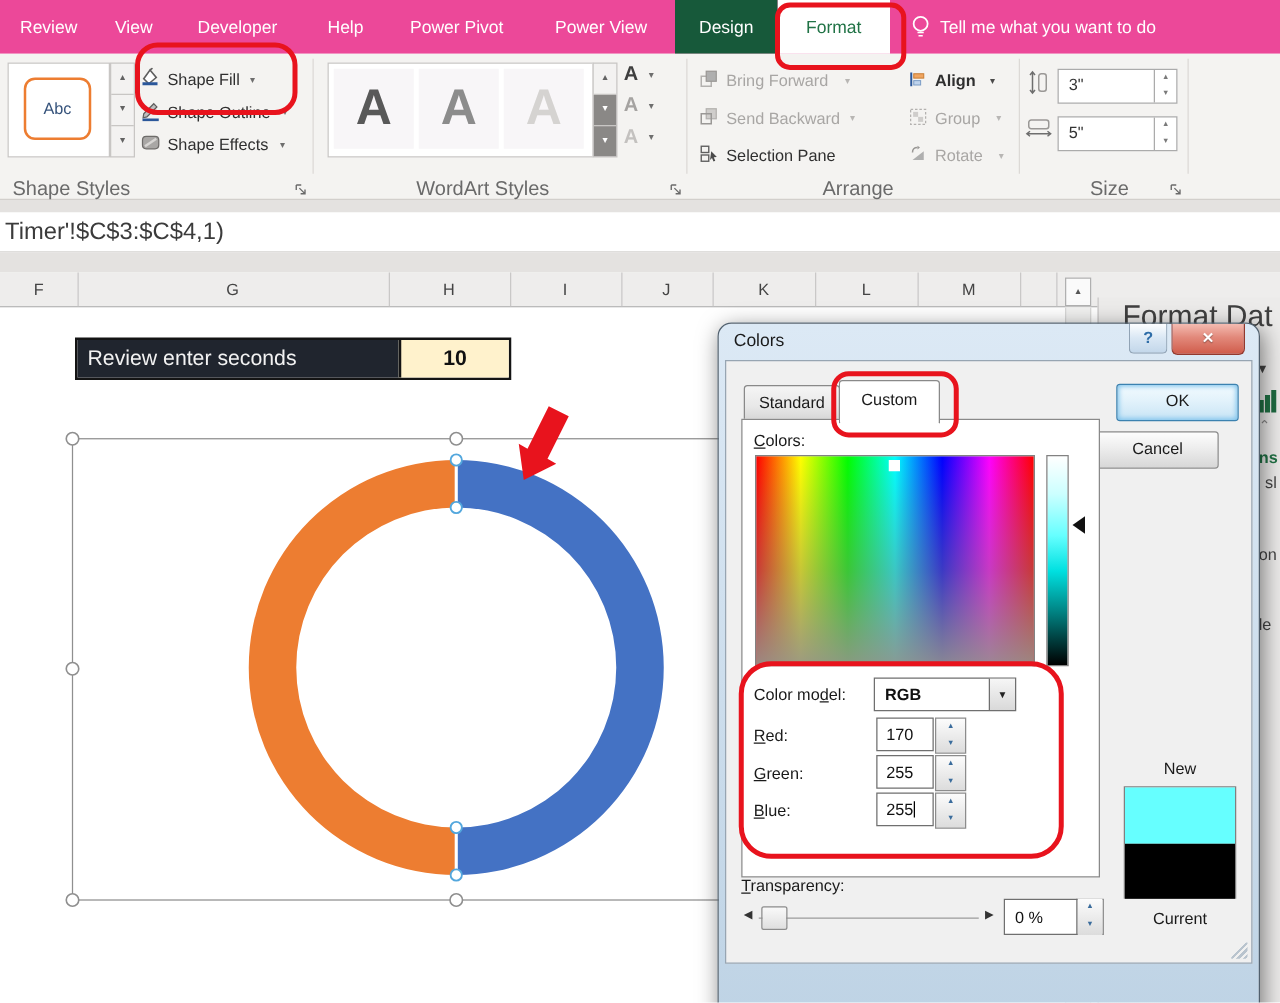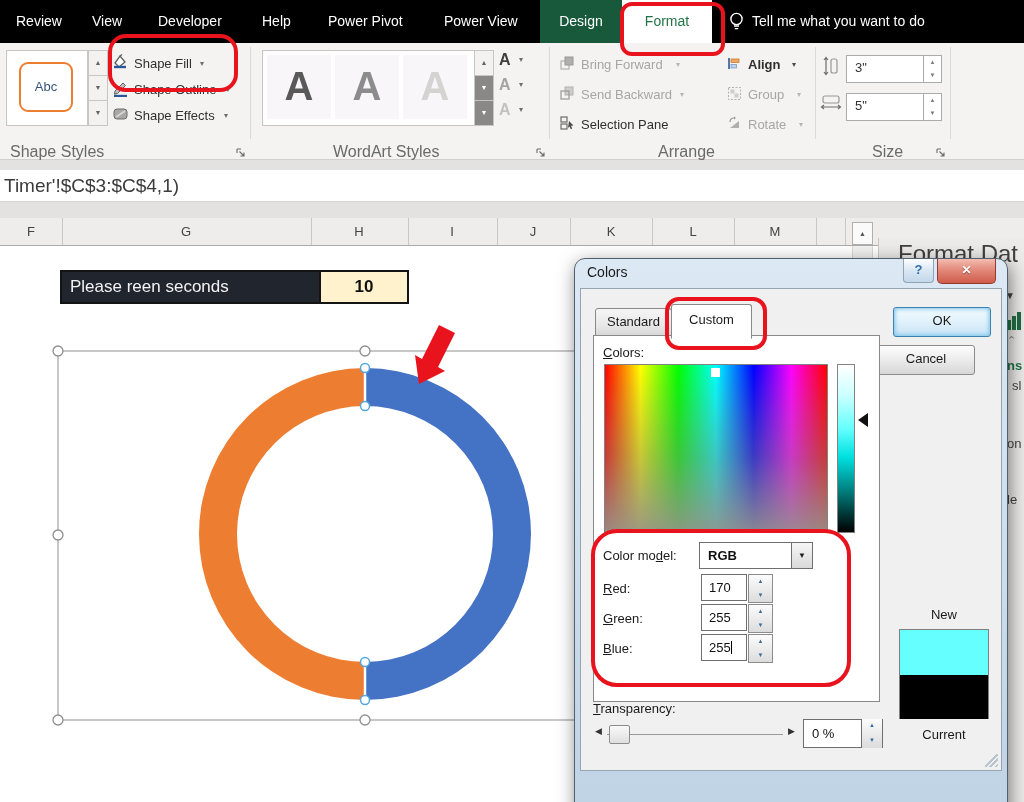--- a/index.html
+++ b/index.html
@@ -1,21 +1,21 @@
 <!DOCTYPE html>
 <html><head>
 <meta charset="utf-8">
 <style>
   html,body{margin:0;padding:0}
   body{width:1024px;height:802px;position:relative;overflow:hidden;background:#fff;
        font-family:"Liberation Sans",sans-serif;-webkit-font-smoothing:antialiased}
   .abs{position:absolute;box-sizing:border-box}
   .nowrap{white-space:nowrap}
   
-  #tabbar{left:0;top:0;width:1024px;height:43px;background:#000000;z-index:2}
+  #tabbar{left:0;top:0;width:1024px;height:43px;background:#ec4899;z-index:2}
   .tab{position:absolute;top:0;height:43px;line-height:43px;color:#fff;font-size:14px}
   .tab-dark{background:#17593A;text-align:center}
   .tab-selected{background:#fff;color:#217346;text-align:center}
   
   #ribbon{left:0;top:43px;width:1024px;height:117px;background:#F4F3F1;border-bottom:1px solid #D2CFCC;z-index:2}
   .vdiv{position:absolute;top:4px;height:92px;width:1px;background:#DCD9D6}
   .grouplabel{position:absolute;top:100px;font-size:16px;color:#6A6A6A}
   .rbtn-label{font-size:13px;color:#2F2F2F}
   .rbtn-label.dis{color:#A8A6A4}
   .dd{font-size:8px;color:#6E6E6E;margin-left:4px}
@@ -255,21 +255,21 @@
   <div class="colsep" style="left:734px"></div>
     <div class="colsep" style="left:816px"></div>
   <div class="colsep" style="left:845px"></div>
   <div class="abs" style="left:852px;top:4px;width:21px;height:23px;background:#FAFAFA;border:1px solid #B0B0B0;text-align:center;font-size:7px;line-height:22px;color:#555">▲</div>
 </div>
 
 <div class="abs" id="sheet"></div>
 <div class="abs" style="left:852px;top:246px;width:21px;height:556px;background:#F1F1F0;border-left:1px solid #D8D8D7;border-right:1px solid #D8D8D7;z-index:1"></div>
 
 <div class="abs" style="left:60px;top:270px;width:349px;height:34px;border:2px solid #141414;display:flex;z-index:2">
-  <div style="width: 249px; padding-left: 8px; font-size: 17px; font-weight: 500; color: rgb(242, 242, 242); line-height: 30px; background: rgb(32, 37, 46);">Please reen seconds</div>
+  <div style="width: 249px; padding-left: 8px; font-size: 17px; font-weight: 500; color: rgb(242, 242, 242); line-height: 30px; background: rgb(32, 37, 46);">Review enter seconds</div>
   <div style="flex: 1 1 0%; border-left: 2px solid rgb(20, 20, 20); text-align: center; font-size: 17px; font-weight: 700; color: rgb(17, 17, 17); line-height: 30px; background: rgb(255, 242, 204);">10</div>
 </div>
 
 <div class="abs" id="pane">
   <span class="abs nowrap" style="left:19px;top:2px;font-size:24px;color:#404040">Format Dat</span>
   <span class="abs" style="left:126px;top:52px;font-size:10px;color:#444">▼</span>
   <span class="abs" style="left:128px;top:74px">
     <svg width="16" height="20" viewBox="0 0 16 20">
         <rect x="0" y="8" width="4" height="10" fill="#217346"></rect>
         <rect x="5" y="4" width="4" height="14" fill="#217346"></rect>

